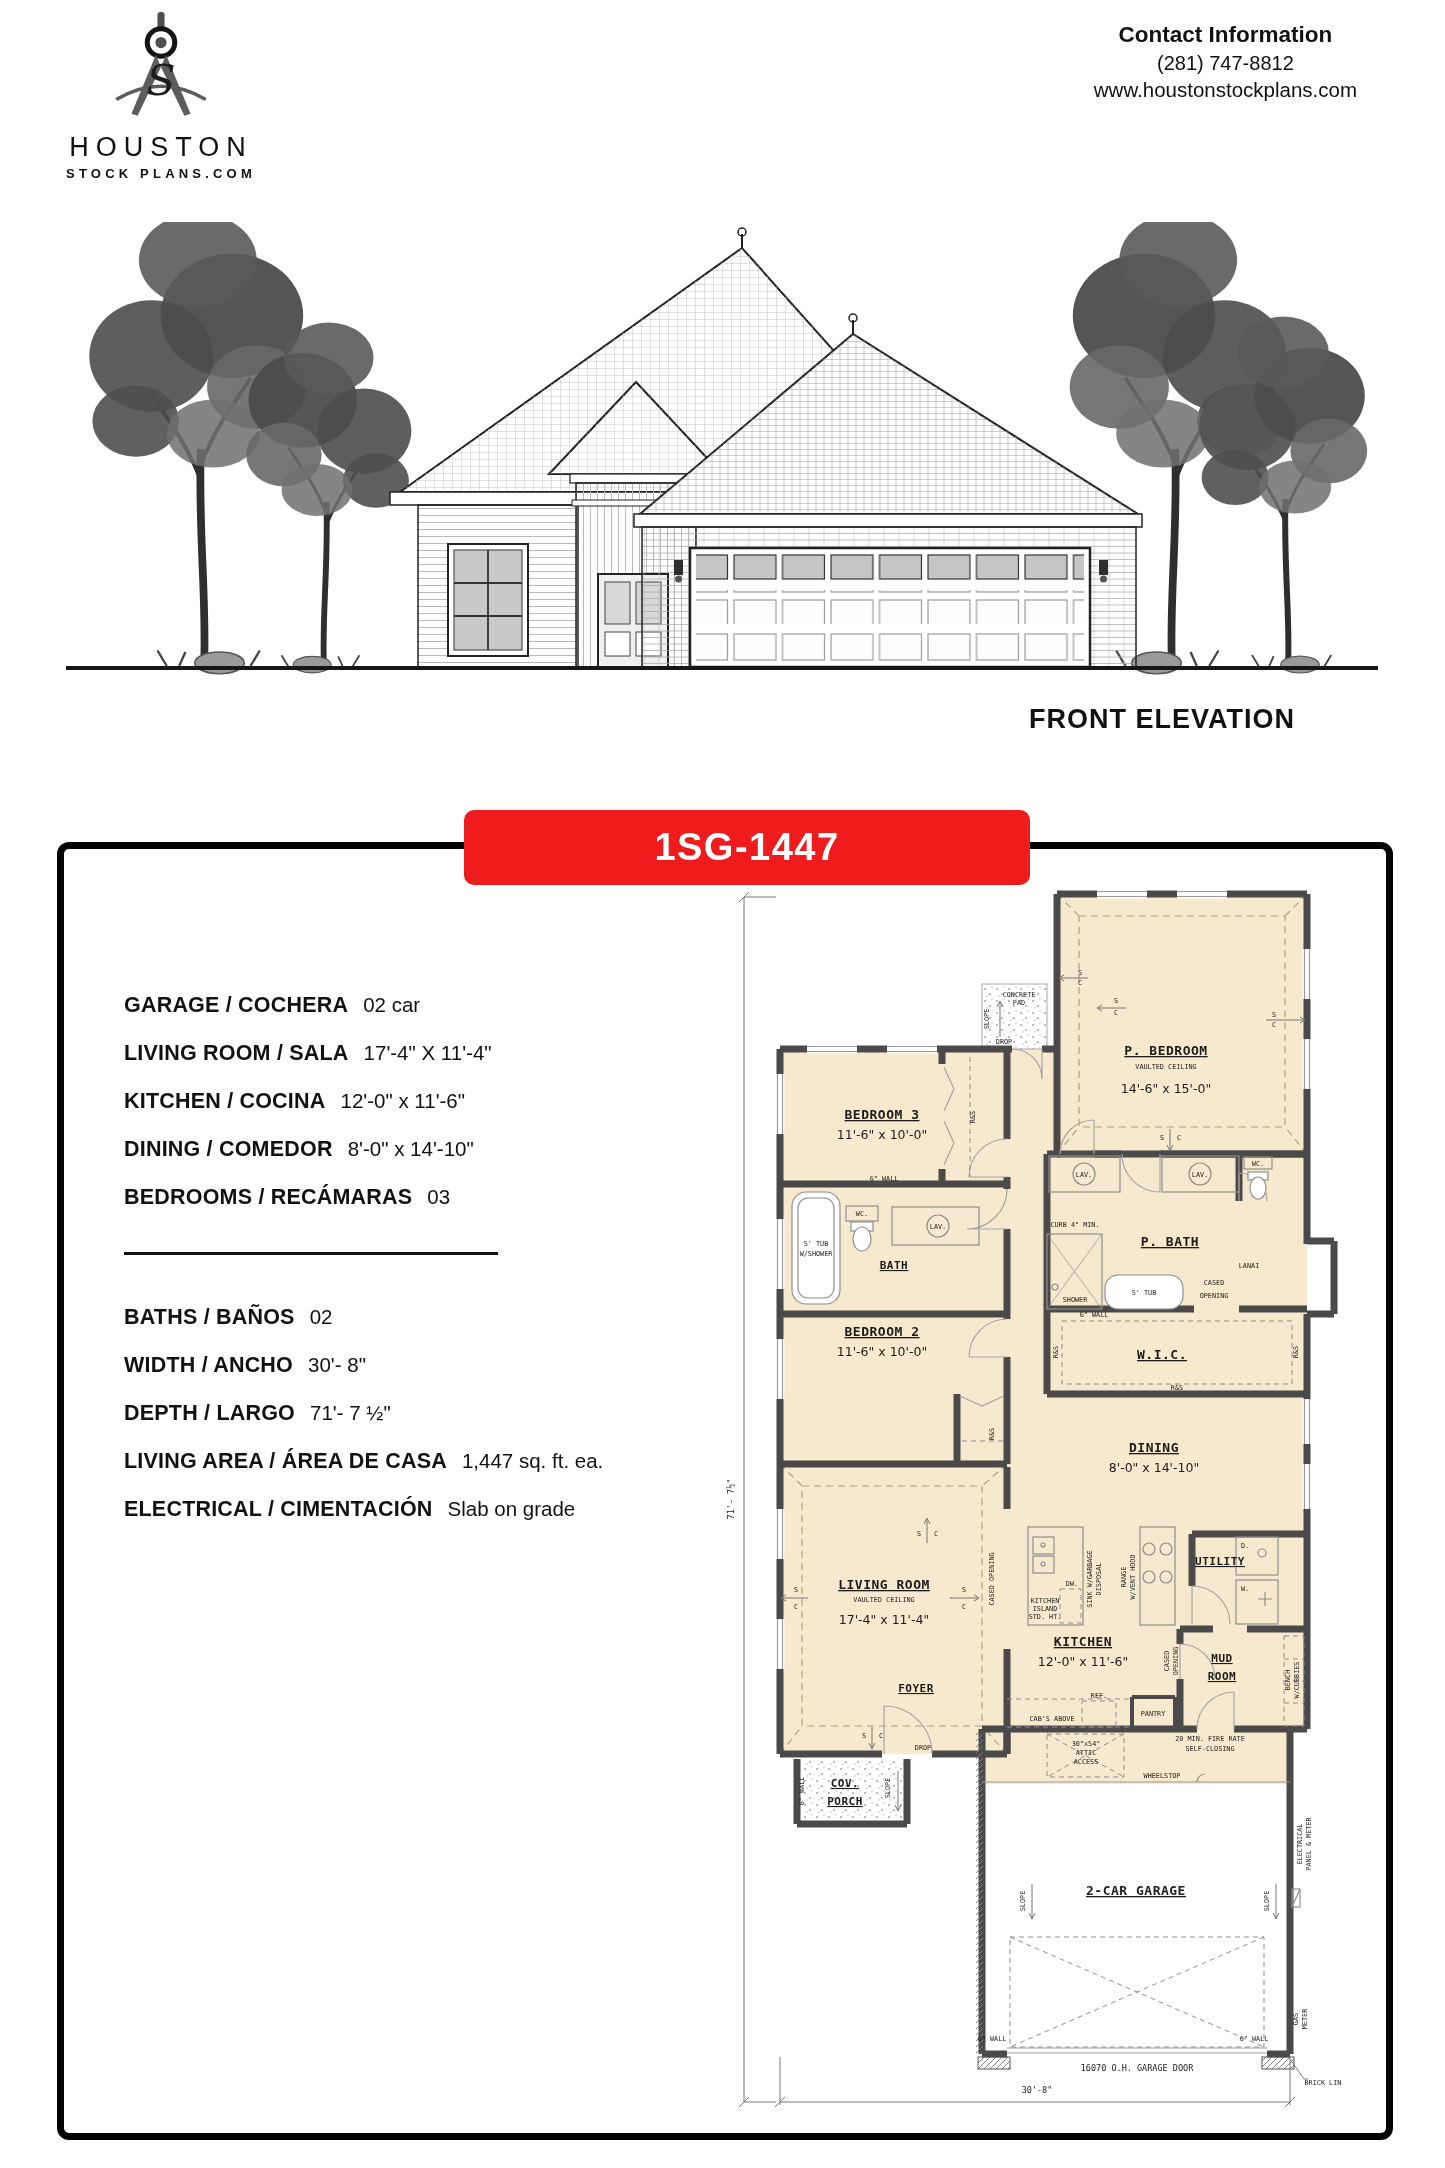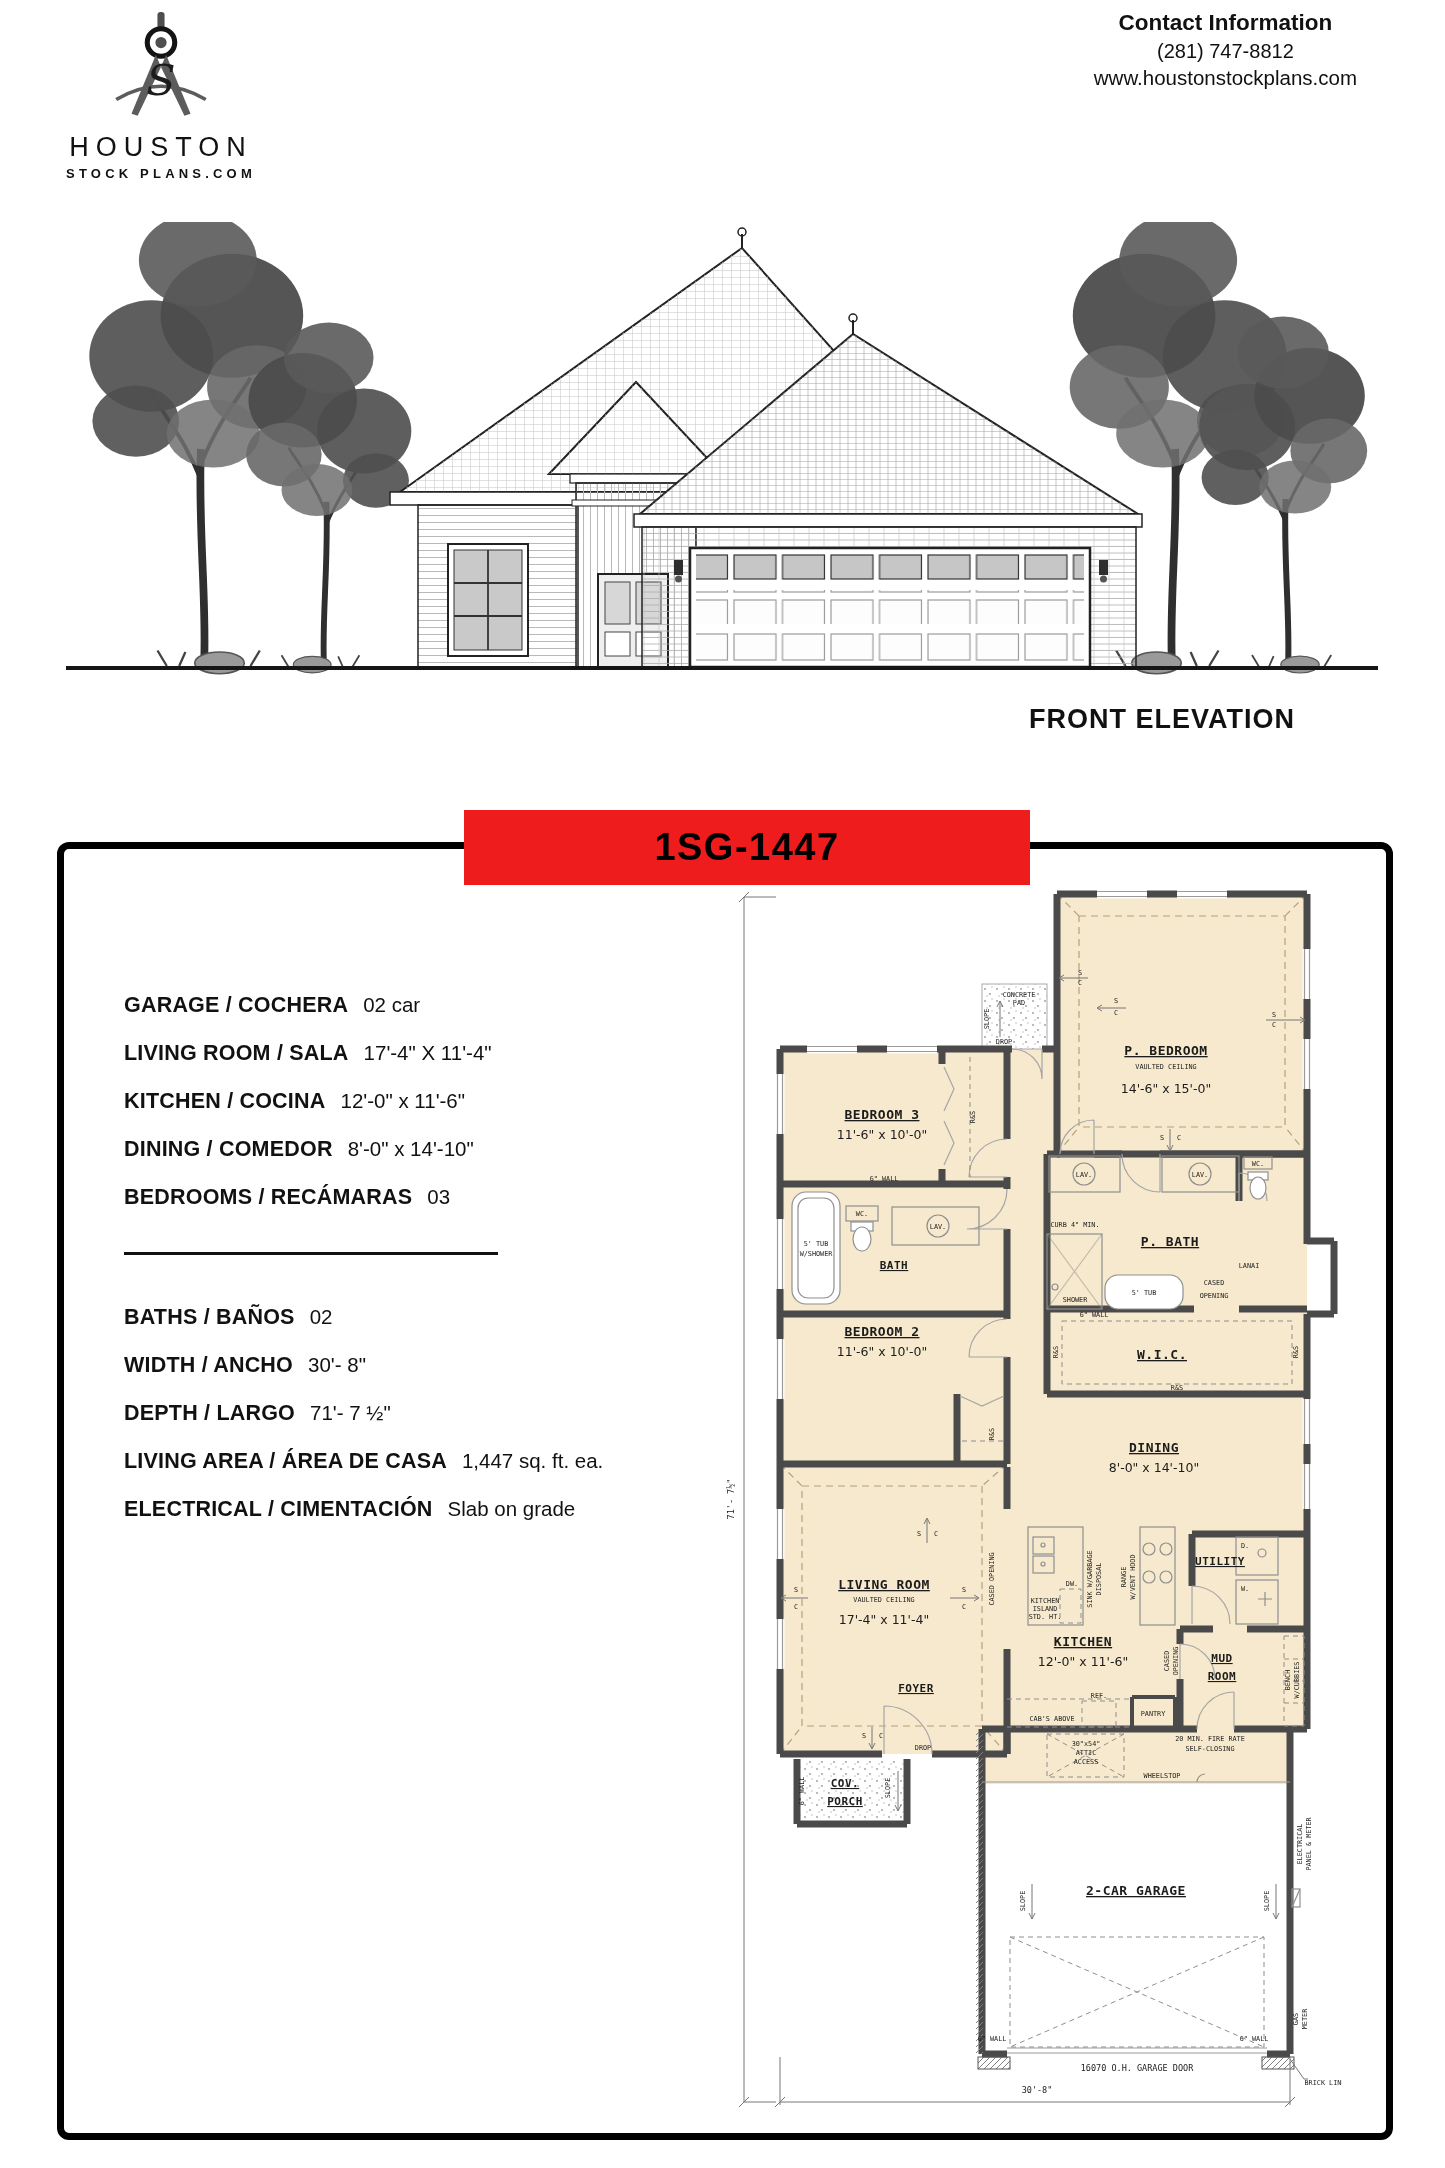--- a/index.html
+++ b/index.html
@@ -1,31 +1,31 @@
 <!DOCTYPE html>
 <html><head>
 <meta charset="utf-8">
 <style>
   html,body{margin:0;padding:0;background:#fff;}
   .page{position:relative;width:1445px;height:2168px;background:#fff;font-family:"Liberation Sans",sans-serif;color:#111;overflow:hidden;}
   
   .logo{position:absolute;left:58px;top:12px;width:206px;text-align:center;}
   .logo-name{font-weight:400;font-size:27px;letter-spacing:7px;margin-top:2px;}
   .logo-domain{font-weight:700;font-size:13px;letter-spacing:4.2px;margin-top:3px;}
-  .contact{position:absolute;right:88px;top:8px;text-align:center;line-height:1.32;}
+  .contact{position:absolute;right:88px;top:20px;text-align:center;line-height:1.32;}
   .contact-title{font-weight:800;font-size:22.5px;}
   .contact-phone{font-size:20px;}
   .contact-site{font-size:20.5px;}
   
   .elev{position:absolute;left:52px;top:222px;}
   .elev-caption{position:absolute;right:150px;top:704px;font-size:27px;font-weight:800;letter-spacing:1px;}
   
   .card{position:absolute;left:57px;top:842px;width:1336px;height:1298px;border:7px solid #000;border-radius:12px;box-sizing:border-box;}
   .banner{position:absolute;left:400px;top:-39px;width:566px;height:75px;display:flex;align-items:center;justify-content:center;
-          background:#ee1c1c;color:#000000;font-size:38px;font-weight:800;letter-spacing:1.5px;}
+          background:#ee1c1c;color:#ffffff;font-size:38px;font-weight:800;letter-spacing:1.5px;border-radius:10px;}
   .specs{position:absolute;left:60px;top:144px;width:600px;}
   .spec-row{margin-bottom:23px;font-size:21.5px;white-space:nowrap;}
   .spec-label{font-weight:800;letter-spacing:.2px;}
   .spec-value{font-size:20.5px;margin-left:15px;}
   .spec-divider{width:374px;height:3px;background:#111;margin:42px 0 50px 0;}
   
   .plan{position:absolute;left:648px;top:30px;}
   .plan text{fill:#1c1c1c;font-family:"DejaVu Sans Mono",monospace;}
   .rm{font-size:13px;font-weight:700;text-anchor:middle;text-decoration:underline;letter-spacing:.5px;}
   .rm2{font-size:11px;font-weight:700;text-anchor:middle;text-decoration:underline;letter-spacing:.5px;}

